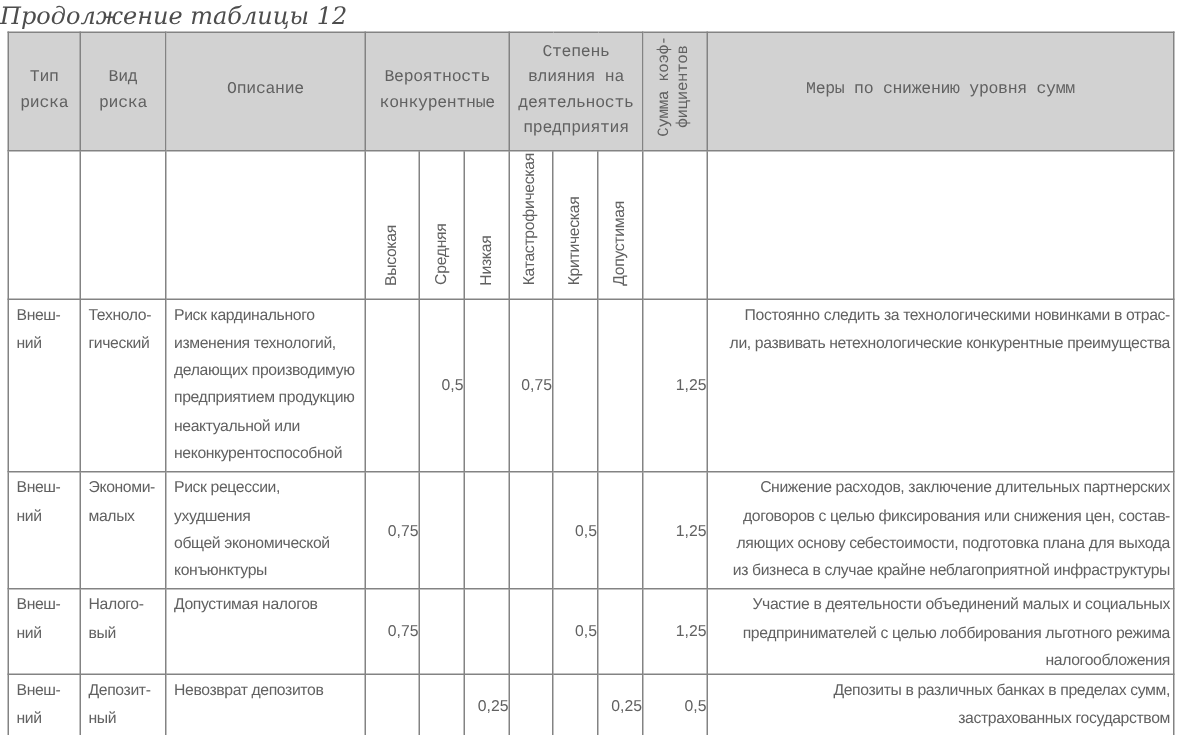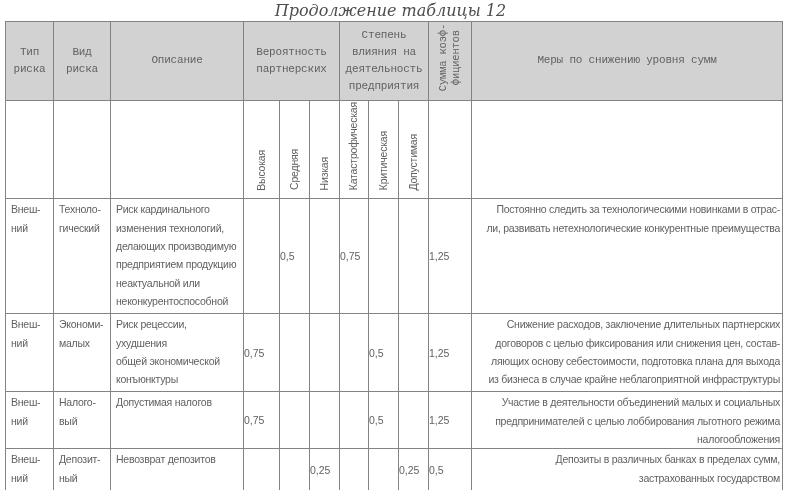--- a/index.html
+++ b/index.html
@@ -9,21 +9,21 @@
     --caption:#4d4d4d;
   }
   html,body{margin:0;padding:0;}
   body{
     width:790px;height:490px;background:#ffffff;overflow:hidden;
     font-family:"Liberation Sans",sans-serif;color:var(--text);
   }
   .caption{
     font-family:"DejaVu Serif",serif;font-style:italic;
     font-size:16px;color:var(--caption);
-    text-align:center;padding:1px 9px 0 0;height:21px;box-sizing:border-box;
+    text-align:left;padding:1px 9px 0 0;height:21px;box-sizing:border-box;
   }
   table{
     border-collapse:collapse;table-layout:fixed;
     width:777px;margin-left:5px;
   }
   th,td{border:1px solid var(--border);box-sizing:border-box;overflow:hidden;}
   thead th{
     background:var(--header-bg);font-weight:normal;color:var(--text);
     font-size:11px;line-height:1.55;letter-spacing:-0.2px;
     text-align:center;vertical-align:middle;white-space:pre-line;padding:0 1px;font-family:Liberation Mono, monospace;
@@ -34,21 +34,21 @@
   .vert{
     writing-mode:vertical-rl;transform:rotate(180deg);display:inline-block;
     font-size:10.5px;letter-spacing:-0.2px;line-height:1.25;
     white-space:pre-line;color:var(--text);
   }
   tbody td{
     font-size:10.5px;letter-spacing:-0.25px;line-height:1.75;
     vertical-align:top;white-space:pre-line;padding:1px 3px 0 5px;
   }
   tbody td.num{
-    text-align:left;vertical-align:middle;letter-spacing:0;padding:0;white-space:nowrap;
+    text-align:right;vertical-align:middle;letter-spacing:0;padding:0;white-space:nowrap;
   }
   tbody td.measures{padding-left:6px;padding-right:2px;text-align:right;}
   tbody tr.r0{height:115px;}
   tbody tr.r1{height:78px;}
   tbody tr.r2{height:55px;}
   tbody tr.r3{height:42px;}
 </style>
 </head>
 <body>
 
@@ -69,21 +69,21 @@
       <col style="width:311px">
   </colgroup>
   <thead>
     <tr class="top">
       <th>Тип
 риска</th>
       <th>Вид
 риска</th>
       <th>Описание</th>
       <th colspan="3">Вероятность
-партнерских</th>
+конкурентные</th>
       <th colspan="3">Степень
 влияния на
 деятельность
 предприятия</th>
       <th><span class="vert">Сумма коэф-
 фициентов</span></th>
       <th>Меры по снижению уровня сумм</th>
     </tr>
     <tr class="sub">
       <td></td>

